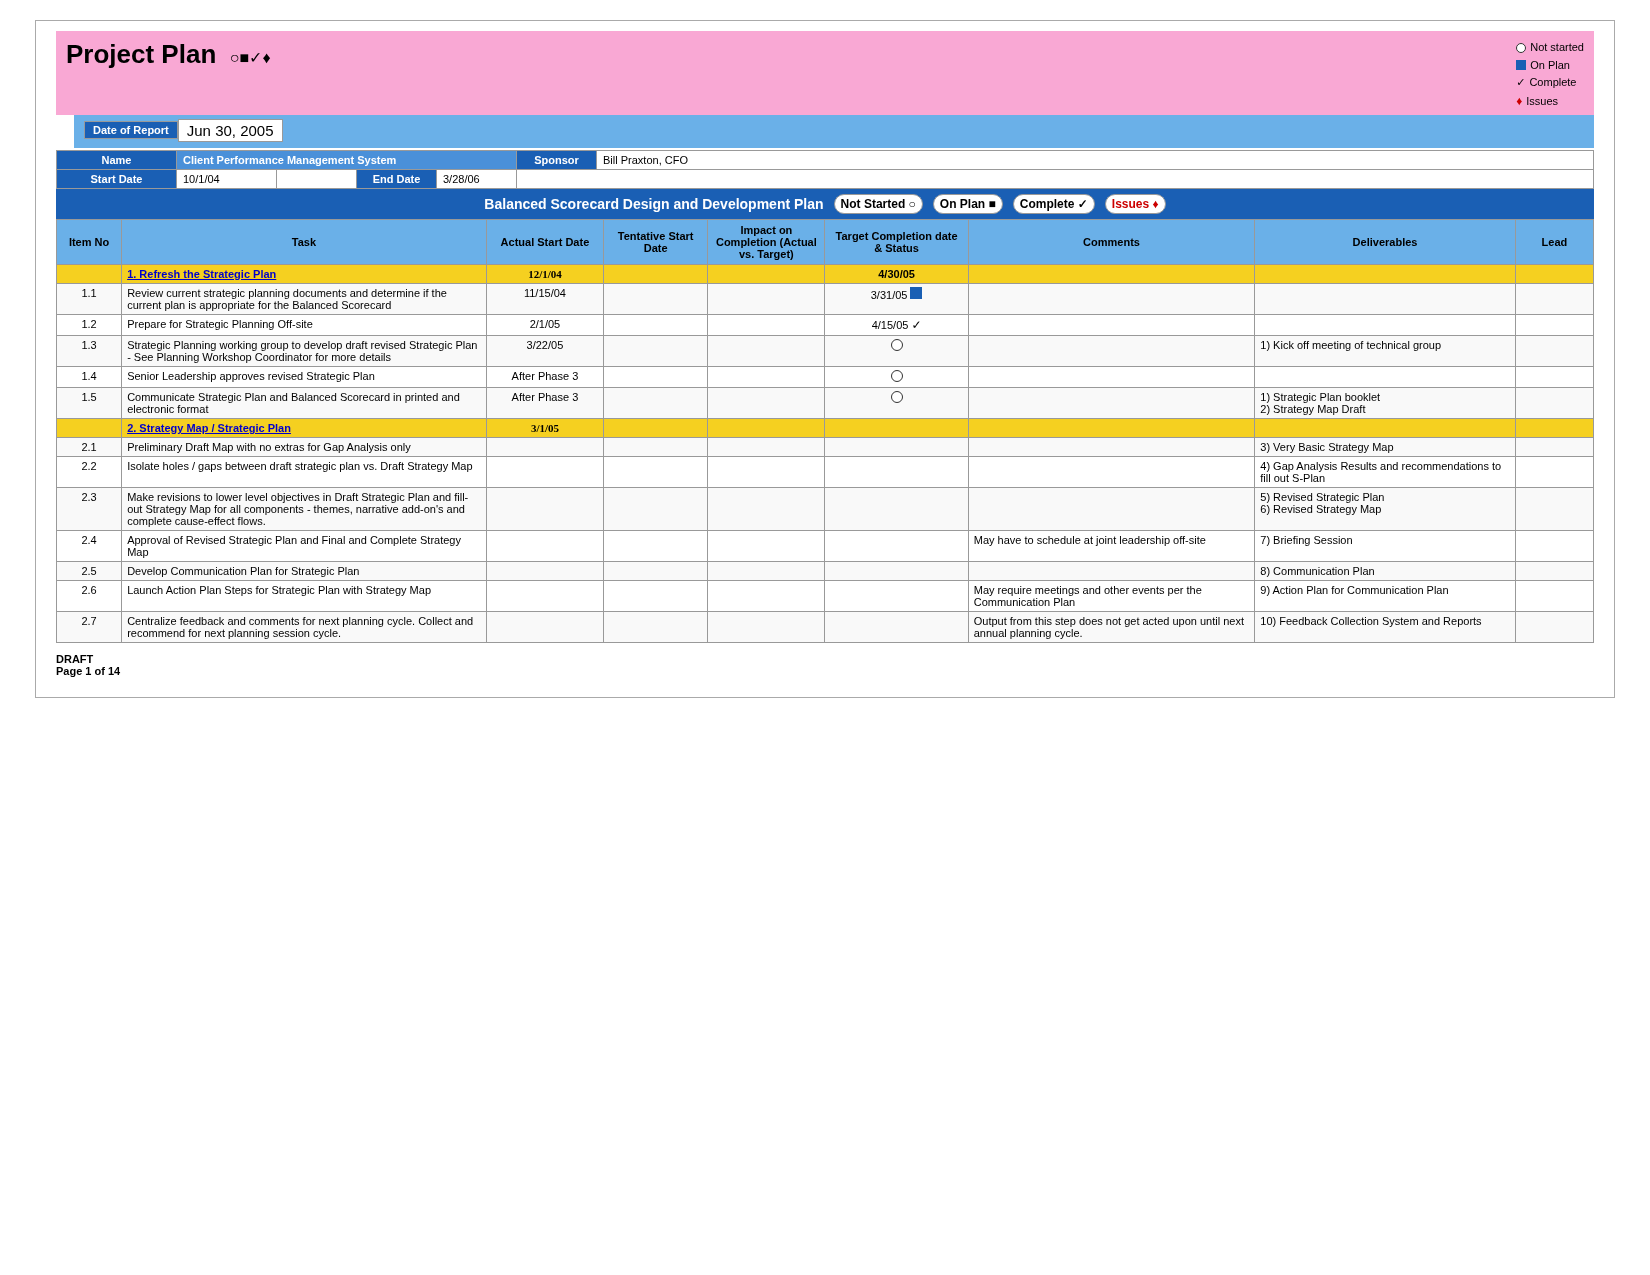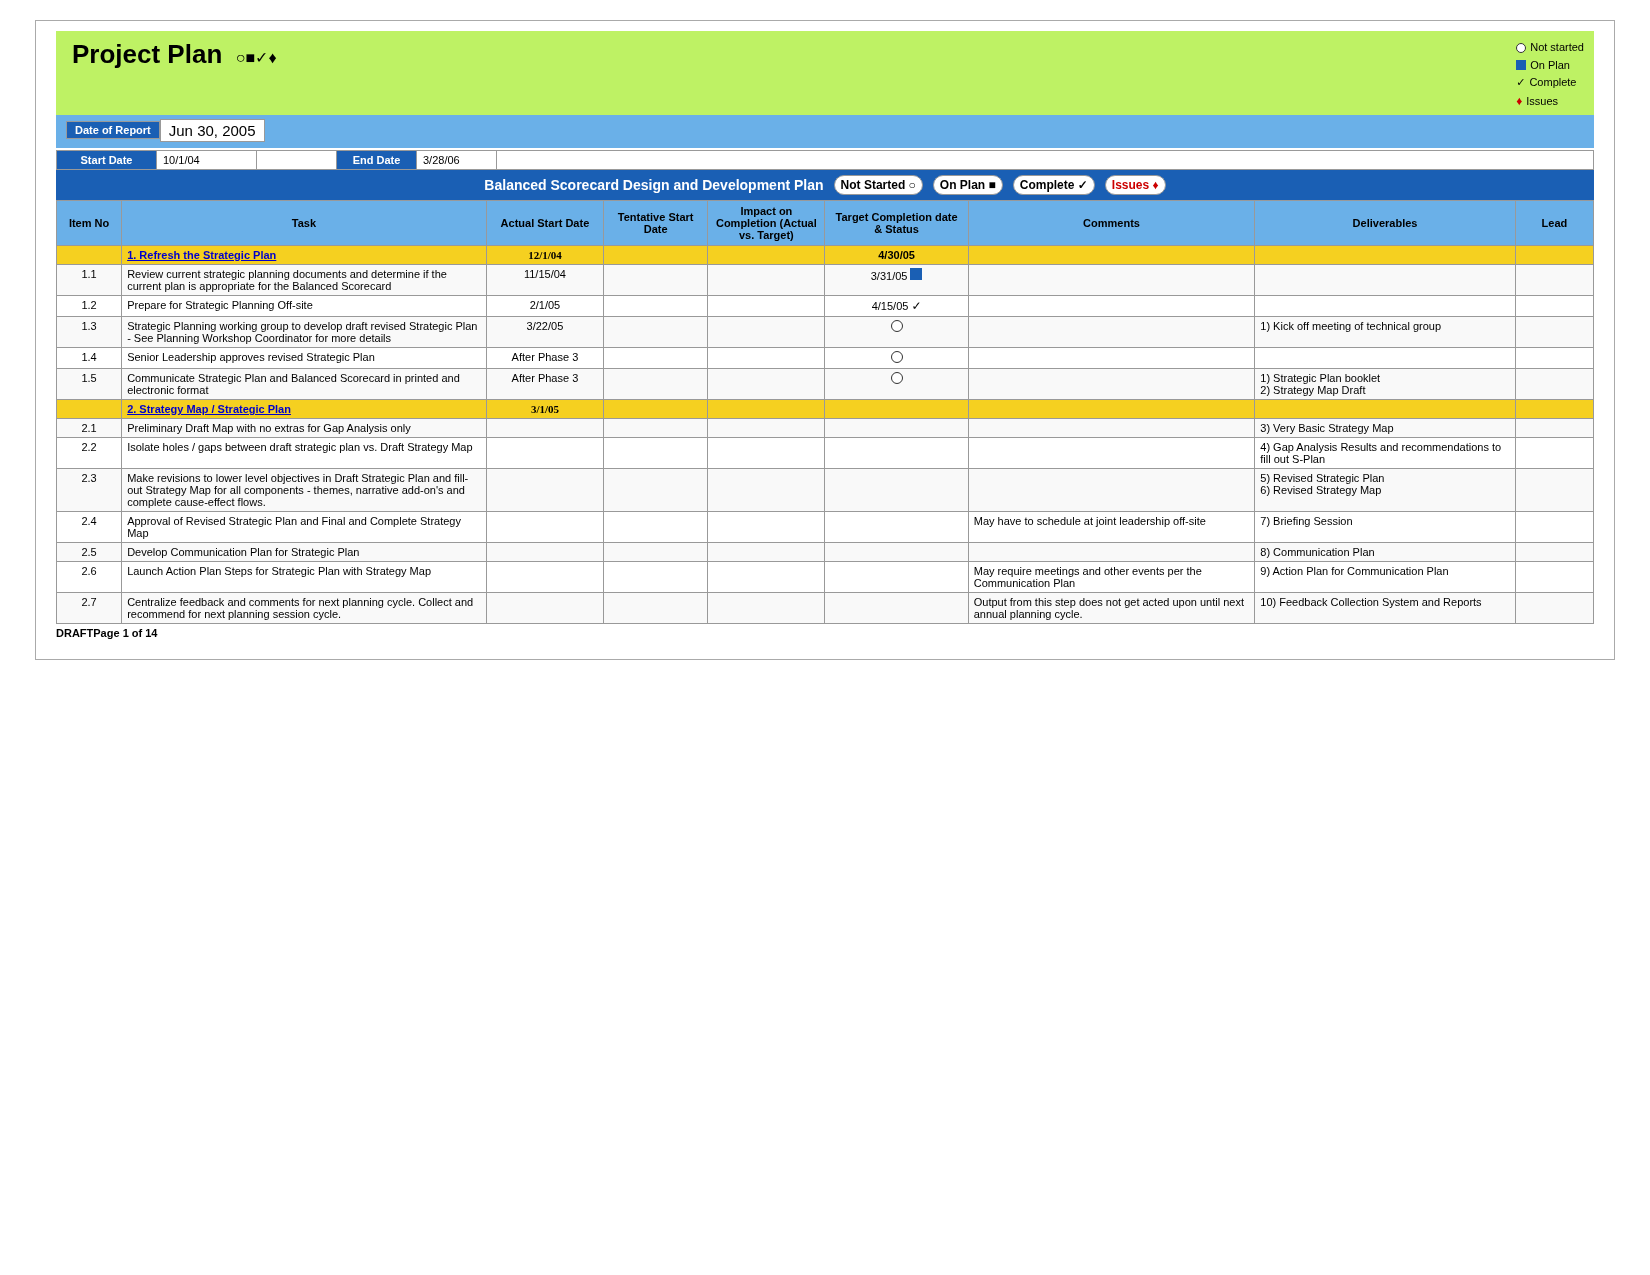--- a/index.html
+++ b/index.html
@@ -14,22 +14,22 @@
     .page-container {
       width: 1580px;
       margin: 0 auto;
       border: 1px solid #aaa;
       padding: 10px 20px 20px 20px;
       background: #fff;
     }
 
     
     .header-top {
-      background: #bef264;
-      padding: 8px 10px 4px 16px;
+      background: #f9a8d4;
+      padding: 8px 10px 4px 10px;
       display: flex;
       align-items: flex-start;
       justify-content: space-between;
     }
 
     .project-plan-title {
       font-size: 26px;
       font-weight: bold;
       color: #000;
     }
@@ -56,20 +56,21 @@
       font-size: 16px;
       margin-left: 6px;
     }
 
     .date-report-row {
       background: #6ab0e8;
       padding: 4px 10px 6px 10px;
       display: flex;
       align-items: center;
       gap: 0;
+      margin-left: 18px;
     }
 
     .date-label {
       background: #1a5fb4;
       color: #fff;
       padding: 2px 8px;
       font-weight: bold;
       font-size: 11px;
       border: 1px solid #999;
     }
@@ -211,24 +212,25 @@
       display: inline-block;
     }
 
     .icon-check {
       color: #000;
       font-size: 12px;
     }
 
     .footer-row {
       display: flex;
-      justify-content: flex-start;
-      margin-top: 3px;
-      font-size: 11px;
-      font-weight: bold;
+      justify-content: space-between;
+      margin-top: 10px;
+      font-size: 11px;
+      font-weight: bold;
+      flex-direction: column;
     }
 
     .center-cell { text-align: center; }
   </style>
 </head>
 <body>
 
 <div class="page-container">
 
   <div class="header-top">
@@ -256,20 +258,26 @@
     </div>
   </div>
 
   <div class="date-report-row">
     <span class="date-label">Date of Report</span>
     <span class="date-value">Jun 30, 2005</span>
   </div>
 
   <table class="info-table">
     <tbody>
+        <tr>
+      <td class="info-label" style="width:120px;">Name</td>
+      <td class="info-value-blue" colspan="4">Client Performance Management System</td>
+      <td class="info-label" style="width:80px;">Sponsor</td>
+      <td colspan="2">Bill Praxton, CFO</td>
+    </tr>
     <tr>
       <td class="info-label">Start Date</td>
       <td style="width:100px;">10/1/04</td>
       <td style="width:80px;"></td>
       <td class="info-label" style="width:80px;">End Date</td>
       <td style="width:80px;">3/28/06</td>
       <td colspan="3"></td>
     </tr>
   </tbody>
     </table>

